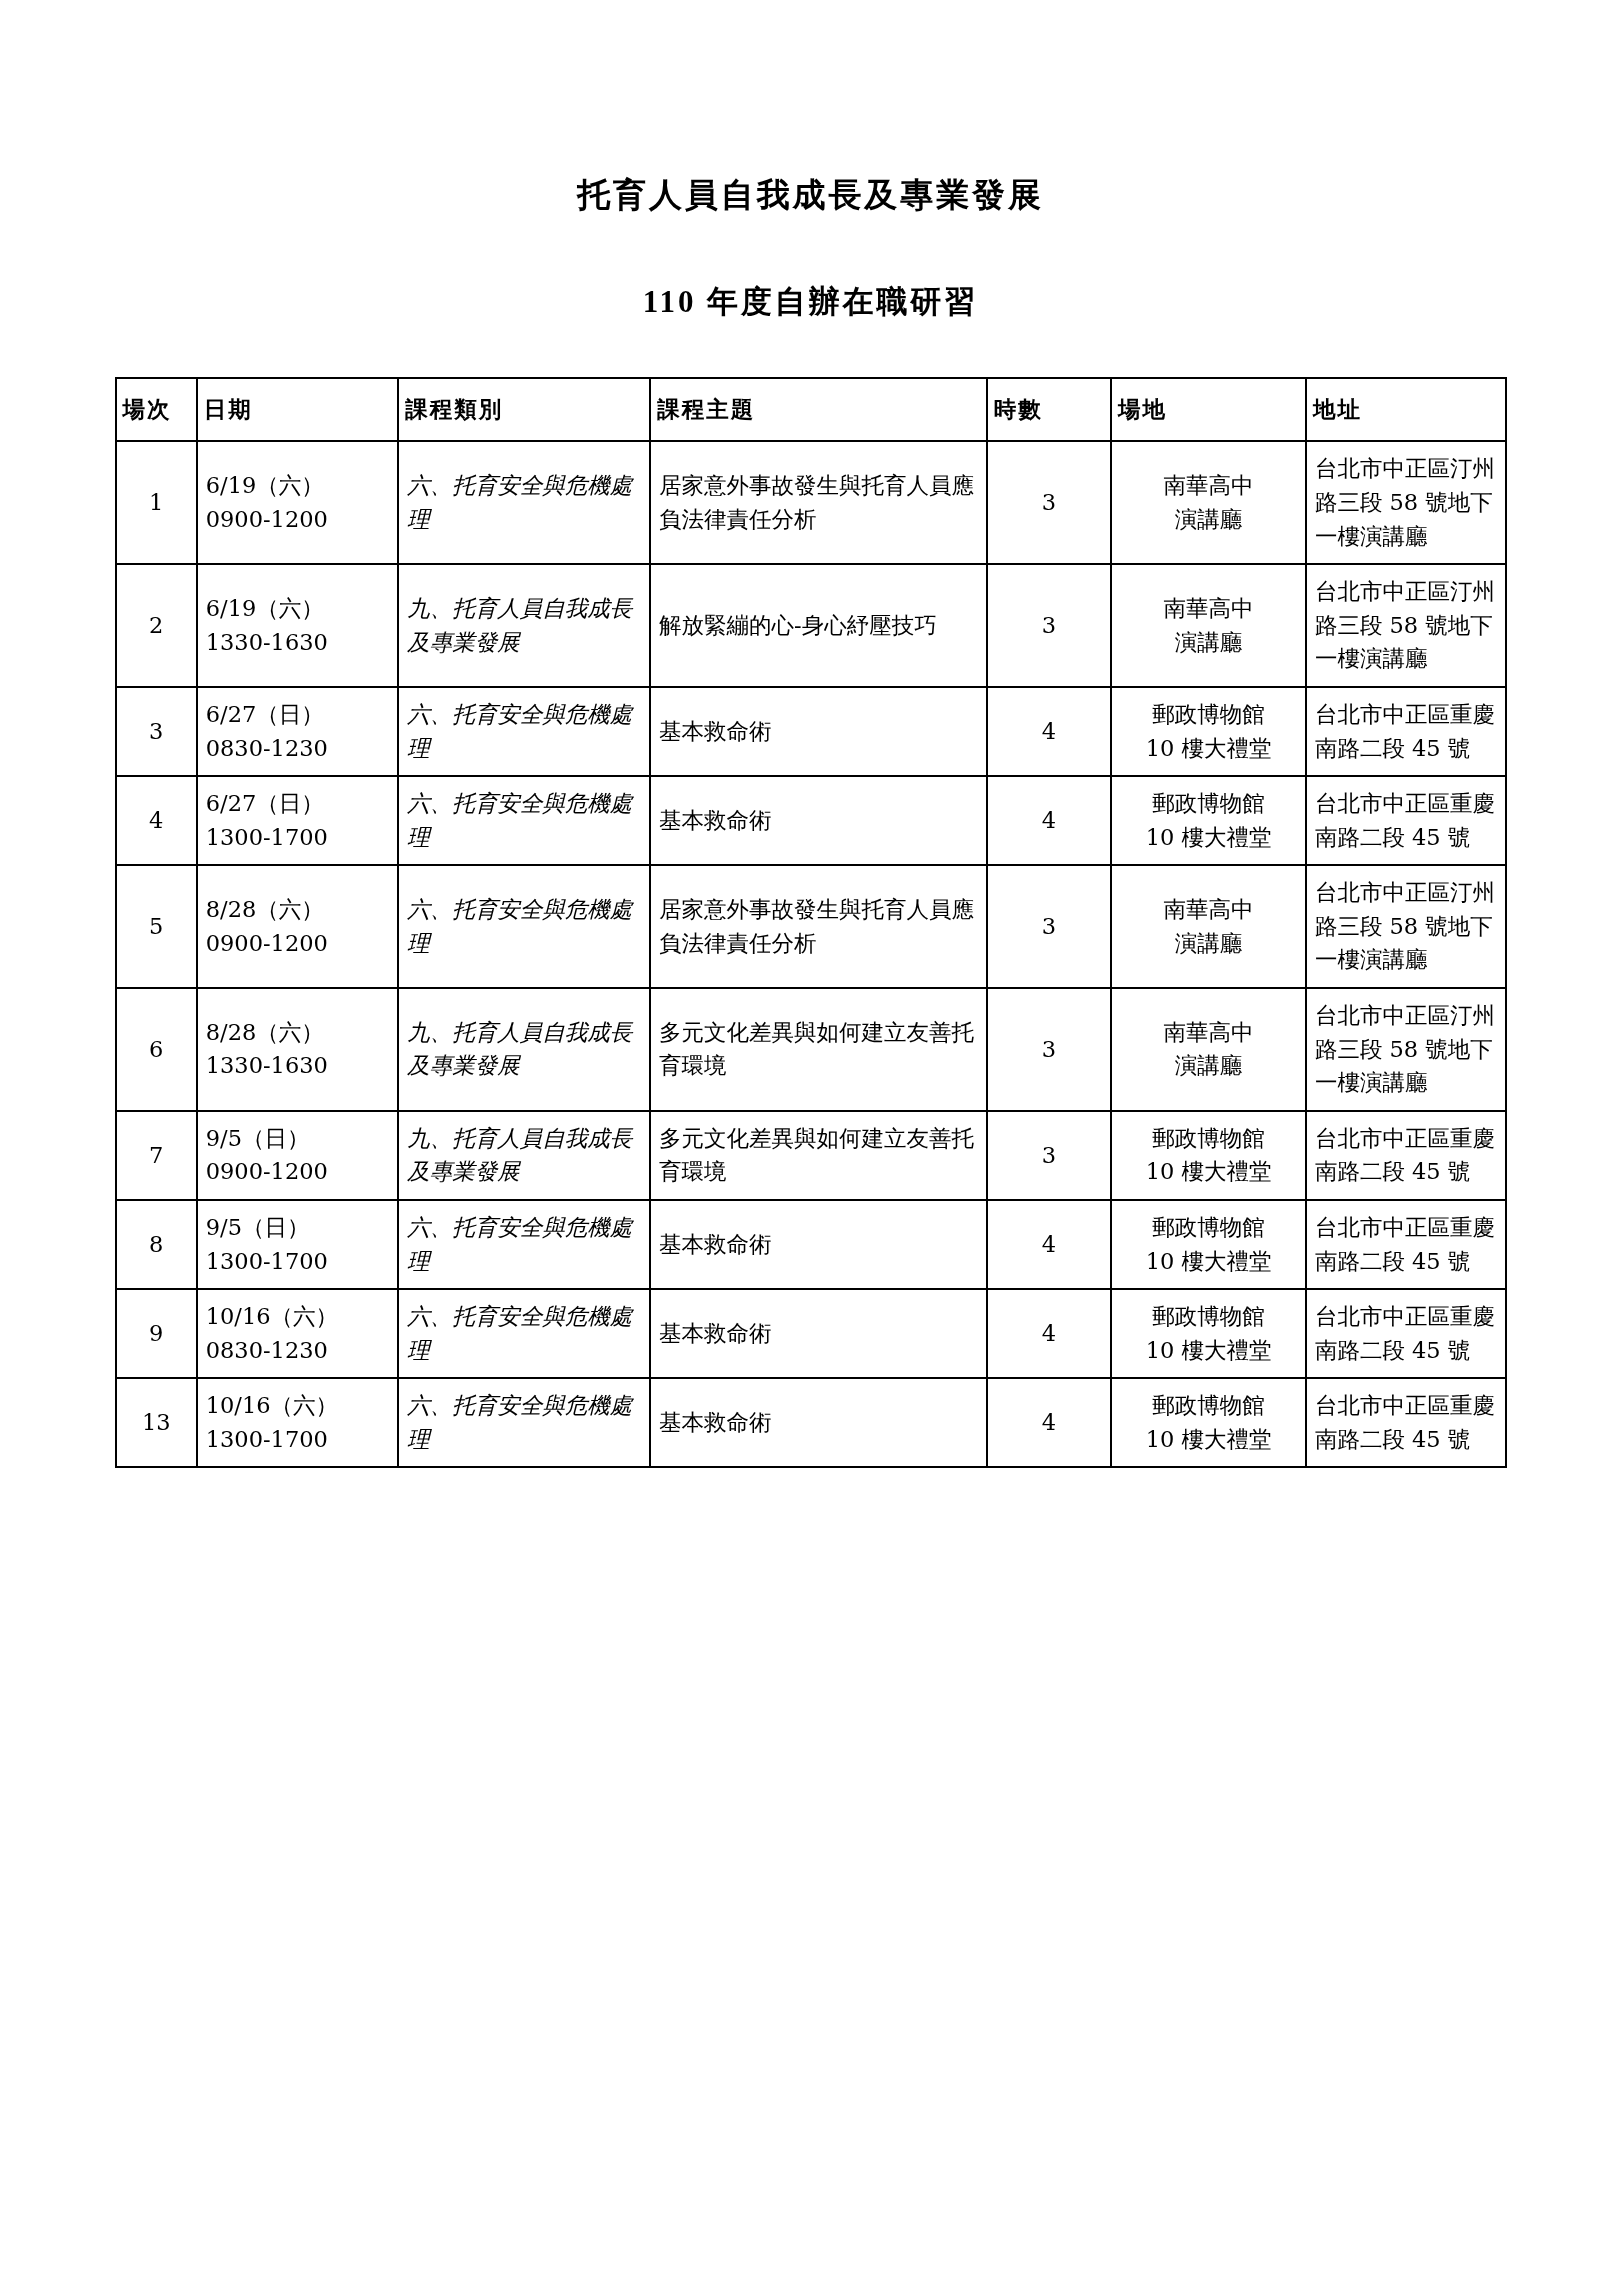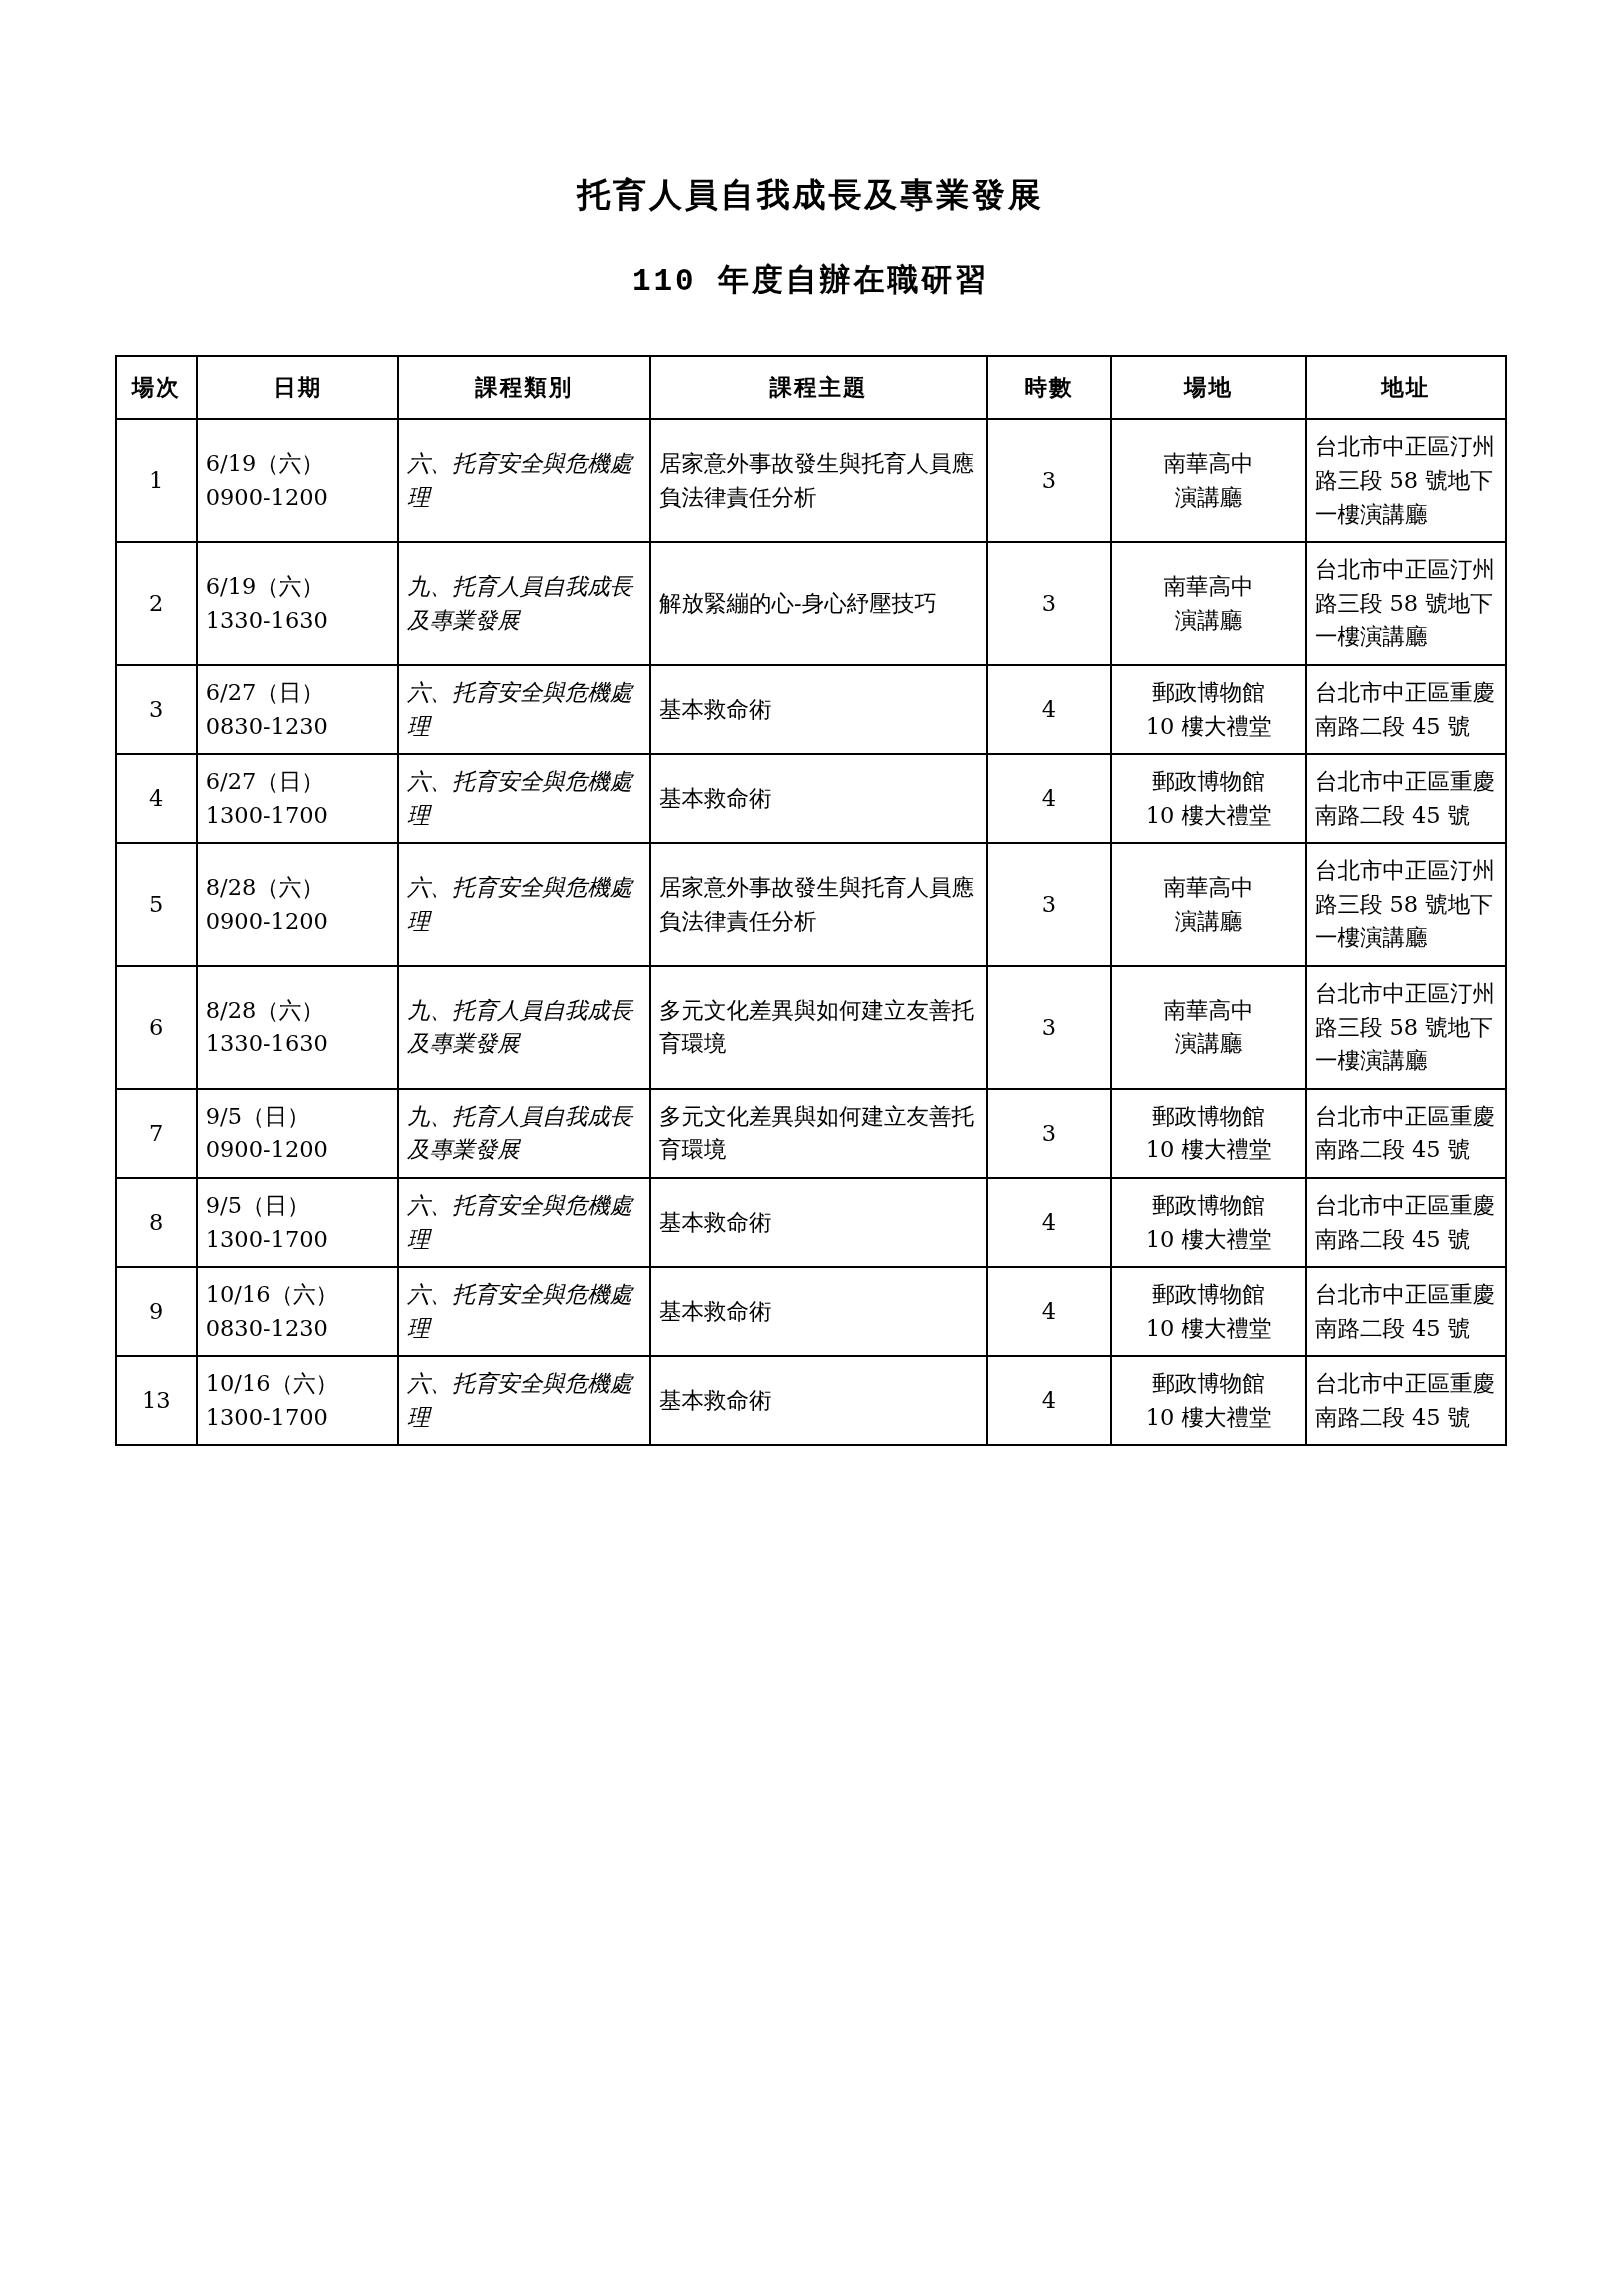--- a/index.html
+++ b/index.html
@@ -28,43 +28,43 @@
     font-size: 33px;
     font-weight: bold;
     letter-spacing: 2.9px;
     line-height: 1.4;
     font-family: "DejaVu Serif", "Liberation Serif", serif;
   }
   .doc-subtitle {
     font-size: 31px;
     font-weight: bold;
     letter-spacing: 2.9px;
-    margin-top: 41px;
-    font-family: Liberation Mono, monospace;
+    margin-top: 63px;
+    font-family: Liberation Serif, serif;
   }
   .table-wrap {
     margin: 54px auto 0 auto;
     width: 1392px;
   }
   table.schedule {
     border-collapse: collapse;
     width: 100%;
     table-layout: fixed;
   }
   table.schedule th,
   table.schedule td {
     border: 2px solid #000000;
     font-size: 22.5px;
     line-height: 1.5;
     padding: 9.8px 7.8px;
     vertical-align: middle;
     font-family: "DejaVu Serif", "Liberation Serif", serif;
   }
   table.schedule th {
-    text-align: center;
+    text-align: left;
     font-weight: bold;
     letter-spacing: 2px;
     padding: 13.7px 5.9px;
   }
   
   col.c-no    { width: 76px; }
   col.c-date  { width: 188px; }
   col.c-cat   { width: 235px; }
   col.c-topic { width: 314px; }
   col.c-hours { width: 116px; }

